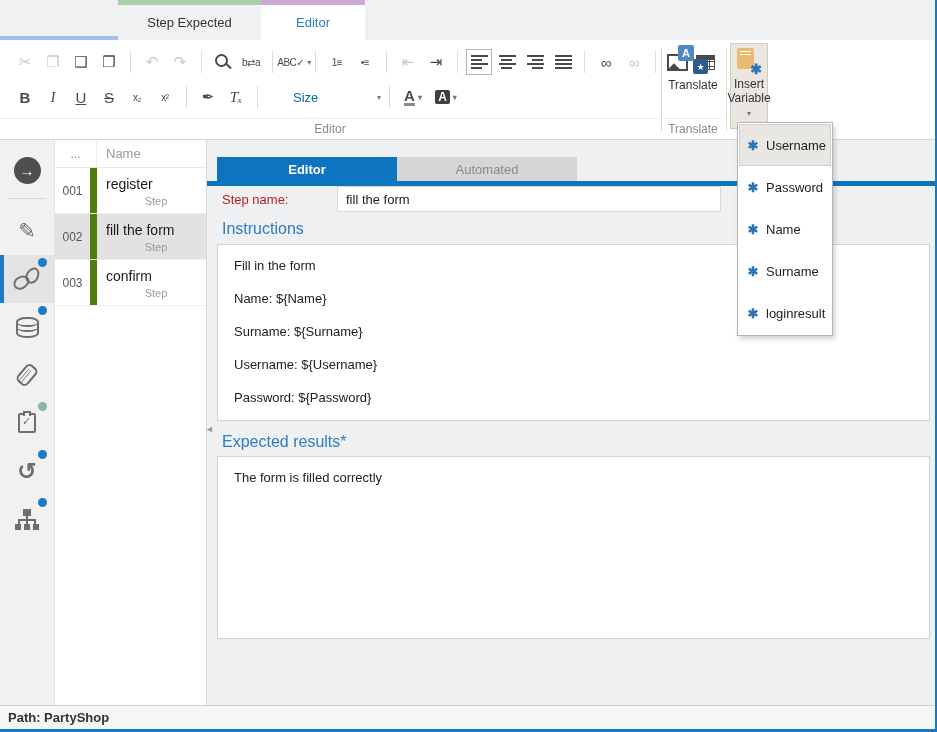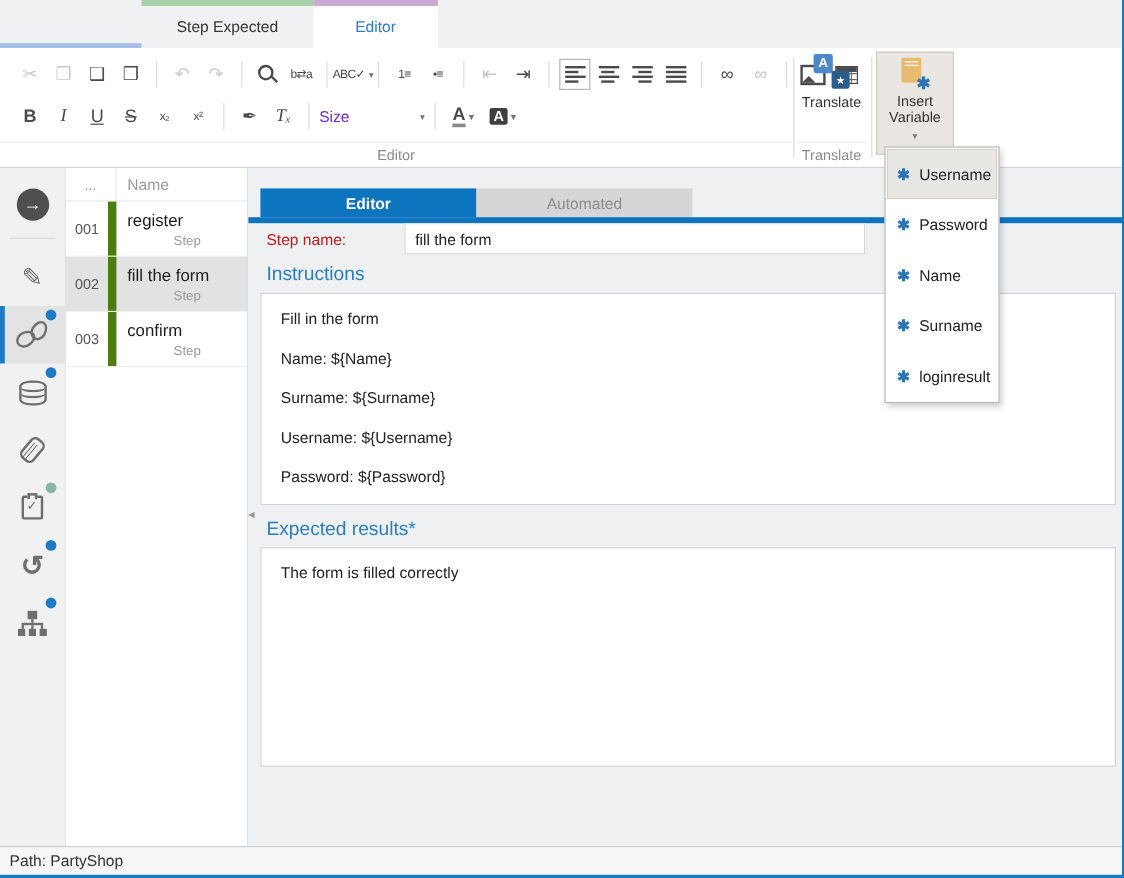--- a/index.html
+++ b/index.html
@@ -27,21 +27,21 @@
   .tbtn .glyph{display:flex;align-items:center;justify-content:center;}
   .tbtn.disabled{color:#c9c9c9;}
   .tbtn.active{border:1px solid #b5b5b5;background:#fff;}
   .tbtn.t-small{font-size:10px;letter-spacing:-.5px;}
   .tsep{width:1px;height:22px;background:#dcdcdc;margin:0 6px;align-self:center;}
   .has-caret::after{content:"▾";font-size:8px;color:#777;margin-left:3px;}
   .f-bold{font-weight:bold;}
   .f-italic{font-style:italic;font-family:"Liberation Serif",serif;}
   .f-underline .glyph{text-decoration:underline;}
   .f-strike .glyph{text-decoration:line-through;}
-  .g-size{width:88px;justify-content:flex-end;color:#6d28d9;font-size:13px;letter-spacing:0;}
+  .g-size{width:88px;justify-content:flex-end;color:#0369a1;font-size:13px;letter-spacing:0;margin-left:27px;}
   .g-size::after{margin-left:auto;}
   .g-fontcolor{width:30px;}
   .g-fontcolor .glyph{border-bottom:3px solid #8a8a8a;line-height:14px;}
   .g-bgcolor{width:32px;}
   .g-bgcolor .glyph{background:#3f3f3f;color:#fff;padding:0 3px;font-size:12px;border-radius:2px;}
   
   .g-search{width:9px;height:9px;border:2px solid #4a4a4a;border-radius:50%;position:relative;margin:-3px 4px 0 0;}
   .g-search::after{content:"";position:absolute;width:7px;height:2px;background:#4a4a4a;
                    right:-6px;bottom:-2px;transform:rotate(45deg);}
   .g-bars{width:17px;height:14px;background-repeat:no-repeat;
@@ -67,21 +67,21 @@
     background-size:100% 4px,100% 5px,6px 100%;background-repeat:no-repeat,repeat,repeat;}
   .ribbon-label{position:absolute;bottom:3px;font-size:12px;color:#8a8a8a;text-align:center;
                 border-top:1px solid #ededed;padding-top:3px;}
   .ribbon-label.lbl-editor{left:0;width:660px;}
   .ribbon-label.lbl-translate{left:664px;width:58px;}
   .gsep{position:absolute;top:8px;bottom:8px;width:1px;background:#d9d9d9;}
   .gsep.s1{left:661px;} .gsep.s2{left:726px;}
   .ribbon-btn{position:absolute;top:3px;display:flex;flex-direction:column;align-items:center;
               font-size:12px;color:#333;line-height:14px;cursor:default;}
   .btn-translate{left:664px;width:58px;}
-  .btn-insertvar{left:730px;width:65px;height:86px;background:#eae7e2;
+  .btn-insertvar{left:730px;width:38px;height:86px;background:#eae7e2;
                  border:1px solid #d2cabf;box-sizing:border-box;}
   .btn-insertvar .ivcaret{font-size:8px;color:#777;margin-top:2px;}
   .g-translate{position:relative;width:30px;height:29px;margin:2px 0 4px;}
   .g-translate::before{content:"A";position:absolute;left:0;top:0;width:16px;height:16px;
       background:#4e86c6;color:#fff;font-weight:bold;font-size:11px;border-radius:2px;
       display:flex;align-items:center;justify-content:center;}
   .g-translate::after{content:"★";position:absolute;right:0;bottom:0;width:15px;height:15px;
       background:#2c5d8a;color:#fff;font-size:9px;border-radius:2px;
       display:flex;align-items:center;justify-content:center;}
   .g-insertvar{position:relative;width:26px;height:27px;margin:3px 0 3px;}
@@ -176,21 +176,21 @@
       border:1px solid #b5b5b5;box-shadow:2px 3px 5px rgba(0,0,0,.18);padding:1px;box-sizing:border-box;}
   .menu-item{height:42px;display:flex;align-items:center;gap:6px;padding:0 4px 0 7px;
              font-size:13px;color:#222;cursor:default;}
   .menu-item.selected{background:#e9e7e4;box-shadow:inset 0 0 0 1px #d3d0ca;}
   .menu-gear{color:#2e74b5;font-weight:bold;font-size:13px;width:14px;text-align:center;}
   .menu-gear::before{content:"✱";}
 
   
   .statusbar{position:absolute;left:0;right:2px;top:705px;height:24px;background:#f6f6f6;
       border-top:1px solid #d0d0d0;box-sizing:border-box;font-size:13px;color:#333;
-      display:flex;align-items:center;padding-left:8px;}
+      display:flex;align-items:center;padding-left:8px;font-weight:bold;}
   .win-right{position:absolute;right:0;top:0;bottom:0;width:2px;background:#1779c4;}
   .win-bottom{position:absolute;left:0;right:0;top:729px;height:3px;background:#1779c4;}
 </style>
 </head>
 <body>
 
 <div id="app">
 
   <div class="tabbar">
 

